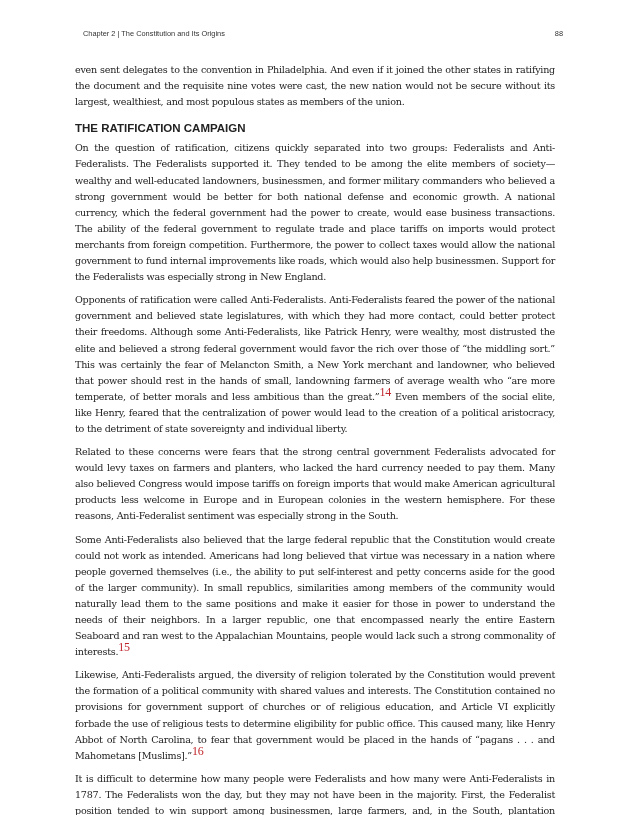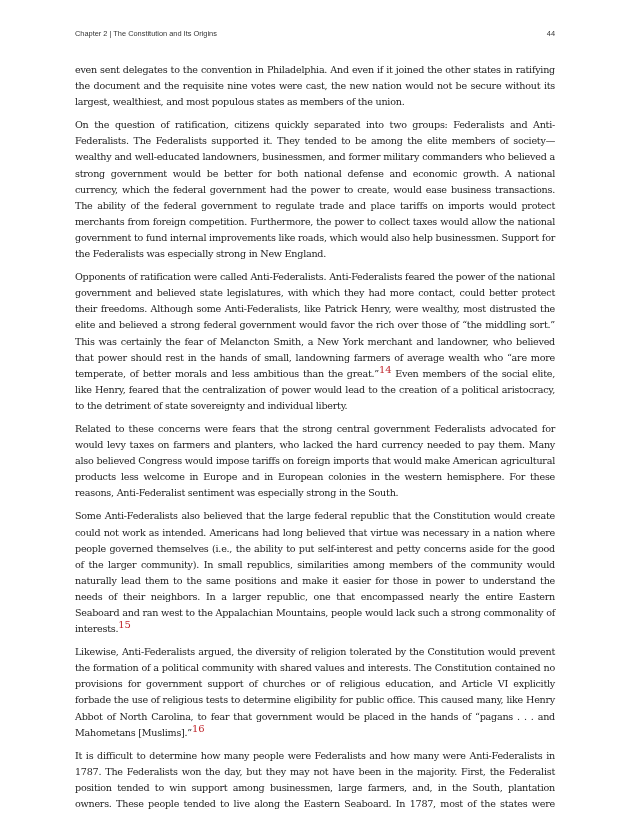--- a/index.html
+++ b/index.html
@@ -1,42 +1,43 @@
 <!DOCTYPE html>
 <html><head>
 <meta charset="utf-8">
 <style>
   html, body { margin:0; padding:0; background:#ffffff; }
   body { width:630px; height:815px; position:relative; overflow:hidden; }
   .page { position:absolute; left:75px; top:0; width:480px; }
-  .running-header { position:absolute; top:29px; left:0; width:480px; height:14px;
+  .running-header { position:absolute; top:29px; left:8px; width:480px; height:14px;
     font-family:"Liberation Sans", sans-serif; font-size:7.4px; color:#333;text-align:center; }
   .running-header .left { position:absolute; left:0; top:0; }
   .running-header .right { position:absolute; right:0; top:0; }
   .body { position:absolute; top:62px; left:0; width:480px;
     font-family:"DejaVu Serif", "Liberation Serif", serif; font-size:9.6px;
     line-height:16.1px; color:#222; text-align:justify; letter-spacing:-0.25px; }
   .body p { margin:0 0 7px 0; }
   .section-heading { font-family:"Liberation Sans", sans-serif; font-weight:bold;
     font-size:11.5px; color:#222; margin:10px 0 4px 0; letter-spacing:0; text-align:left; }
   .term { font-weight:normal; }
-  sup.fn { color:#c0272d; font-size:10px; vertical-align:super; line-height:0; }
+  sup.fn { color:#c0272d; font-size:12px; vertical-align:super; line-height:0;font-family:Liberation Serif, serif; }
 </style>
 </head>
 <body>
 
 <div class="page">
   <div class="running-header">
     <span class="left">Chapter 2 | The Constitution and Its Origins</span>
-    <span class="right">44</span>
+    <span class="right">88</span>
   </div>
 
   <div class="body">
     <p><span>even sent delegates to the convention in Philadelphia. And even if it joined the other states in ratifying the document and the requisite nine votes were cast, the new nation would not be secure without its largest, wealthiest, and most populous states as members of the union.</span></p>
 
+    <h2 class="section-heading">THE RATIFICATION CAMPAIGN</h2>
 
     <p><span>On the question of ratification, citizens quickly separated into two groups: Federalists and Anti-Federalists. The </span><span class="term">Federalists</span><span> supported it. They tended to be among the elite members of society—wealthy and well-educated landowners, businessmen, and former military commanders who believed a strong government would be better for both national defense and economic growth. A national currency, which the federal government had the power to create, would ease business transactions. The ability of the federal government to regulate trade and place tariffs on imports would protect merchants from foreign competition. Furthermore, the power to collect taxes would allow the national government to fund internal improvements like roads, which would also help businessmen. Support for the Federalists was especially strong in New England.</span></p>
 
     <p><span>Opponents of ratification were called </span><span class="term">Anti-Federalists</span><span>. Anti-Federalists feared the power of the national government and believed state legislatures, with which they had more contact, could better protect their freedoms. Although some Anti-Federalists, like Patrick Henry, were wealthy, most distrusted the elite and believed a strong federal government would favor the rich over those of “the middling sort.” This was certainly the fear of Melancton Smith, a New York merchant and landowner, who believed that power should rest in the hands of small, landowning farmers of average wealth who “are more temperate, of better morals and less ambitious than the great.”</span><sup class="fn">14</sup><span> Even members of the social elite, like Henry, feared that the centralization of power would lead to the creation of a political aristocracy, to the detriment of state sovereignty and individual liberty.</span></p>
 
     <p><span>Related to these concerns were fears that the strong central government Federalists advocated for would levy taxes on farmers and planters, who lacked the hard currency needed to pay them. Many also believed Congress would impose tariffs on foreign imports that would make American agricultural products less welcome in Europe and in European colonies in the western hemisphere. For these reasons, Anti-Federalist sentiment was especially strong in the South.</span></p>
 
     <p><span>Some Anti-Federalists also believed that the large federal republic that the Constitution would create could not work as intended. Americans had long believed that virtue was necessary in a nation where people governed themselves (i.e., the ability to put self-interest and petty concerns aside for the good of the larger community). In small republics, similarities among members of the community would naturally lead them to the same positions and make it easier for those in power to understand the needs of their neighbors. In a larger republic, one that encompassed nearly the entire Eastern Seaboard and ran west to the Appalachian Mountains, people would lack such a strong commonality of interests.</span><sup class="fn">15</sup></p>
 
     <p><span>Likewise, Anti-Federalists argued, the diversity of religion tolerated by the Constitution would prevent the formation of a political community with shared values and interests. The Constitution contained no provisions for government support of churches or of religious education, and Article VI explicitly forbade the use of religious tests to determine eligibility for public office. This caused many, like Henry Abbot of North Carolina, to fear that government would be placed in the hands of “pagans . . . and Mahometans [Muslims].”</span><sup class="fn">16</sup></p>

